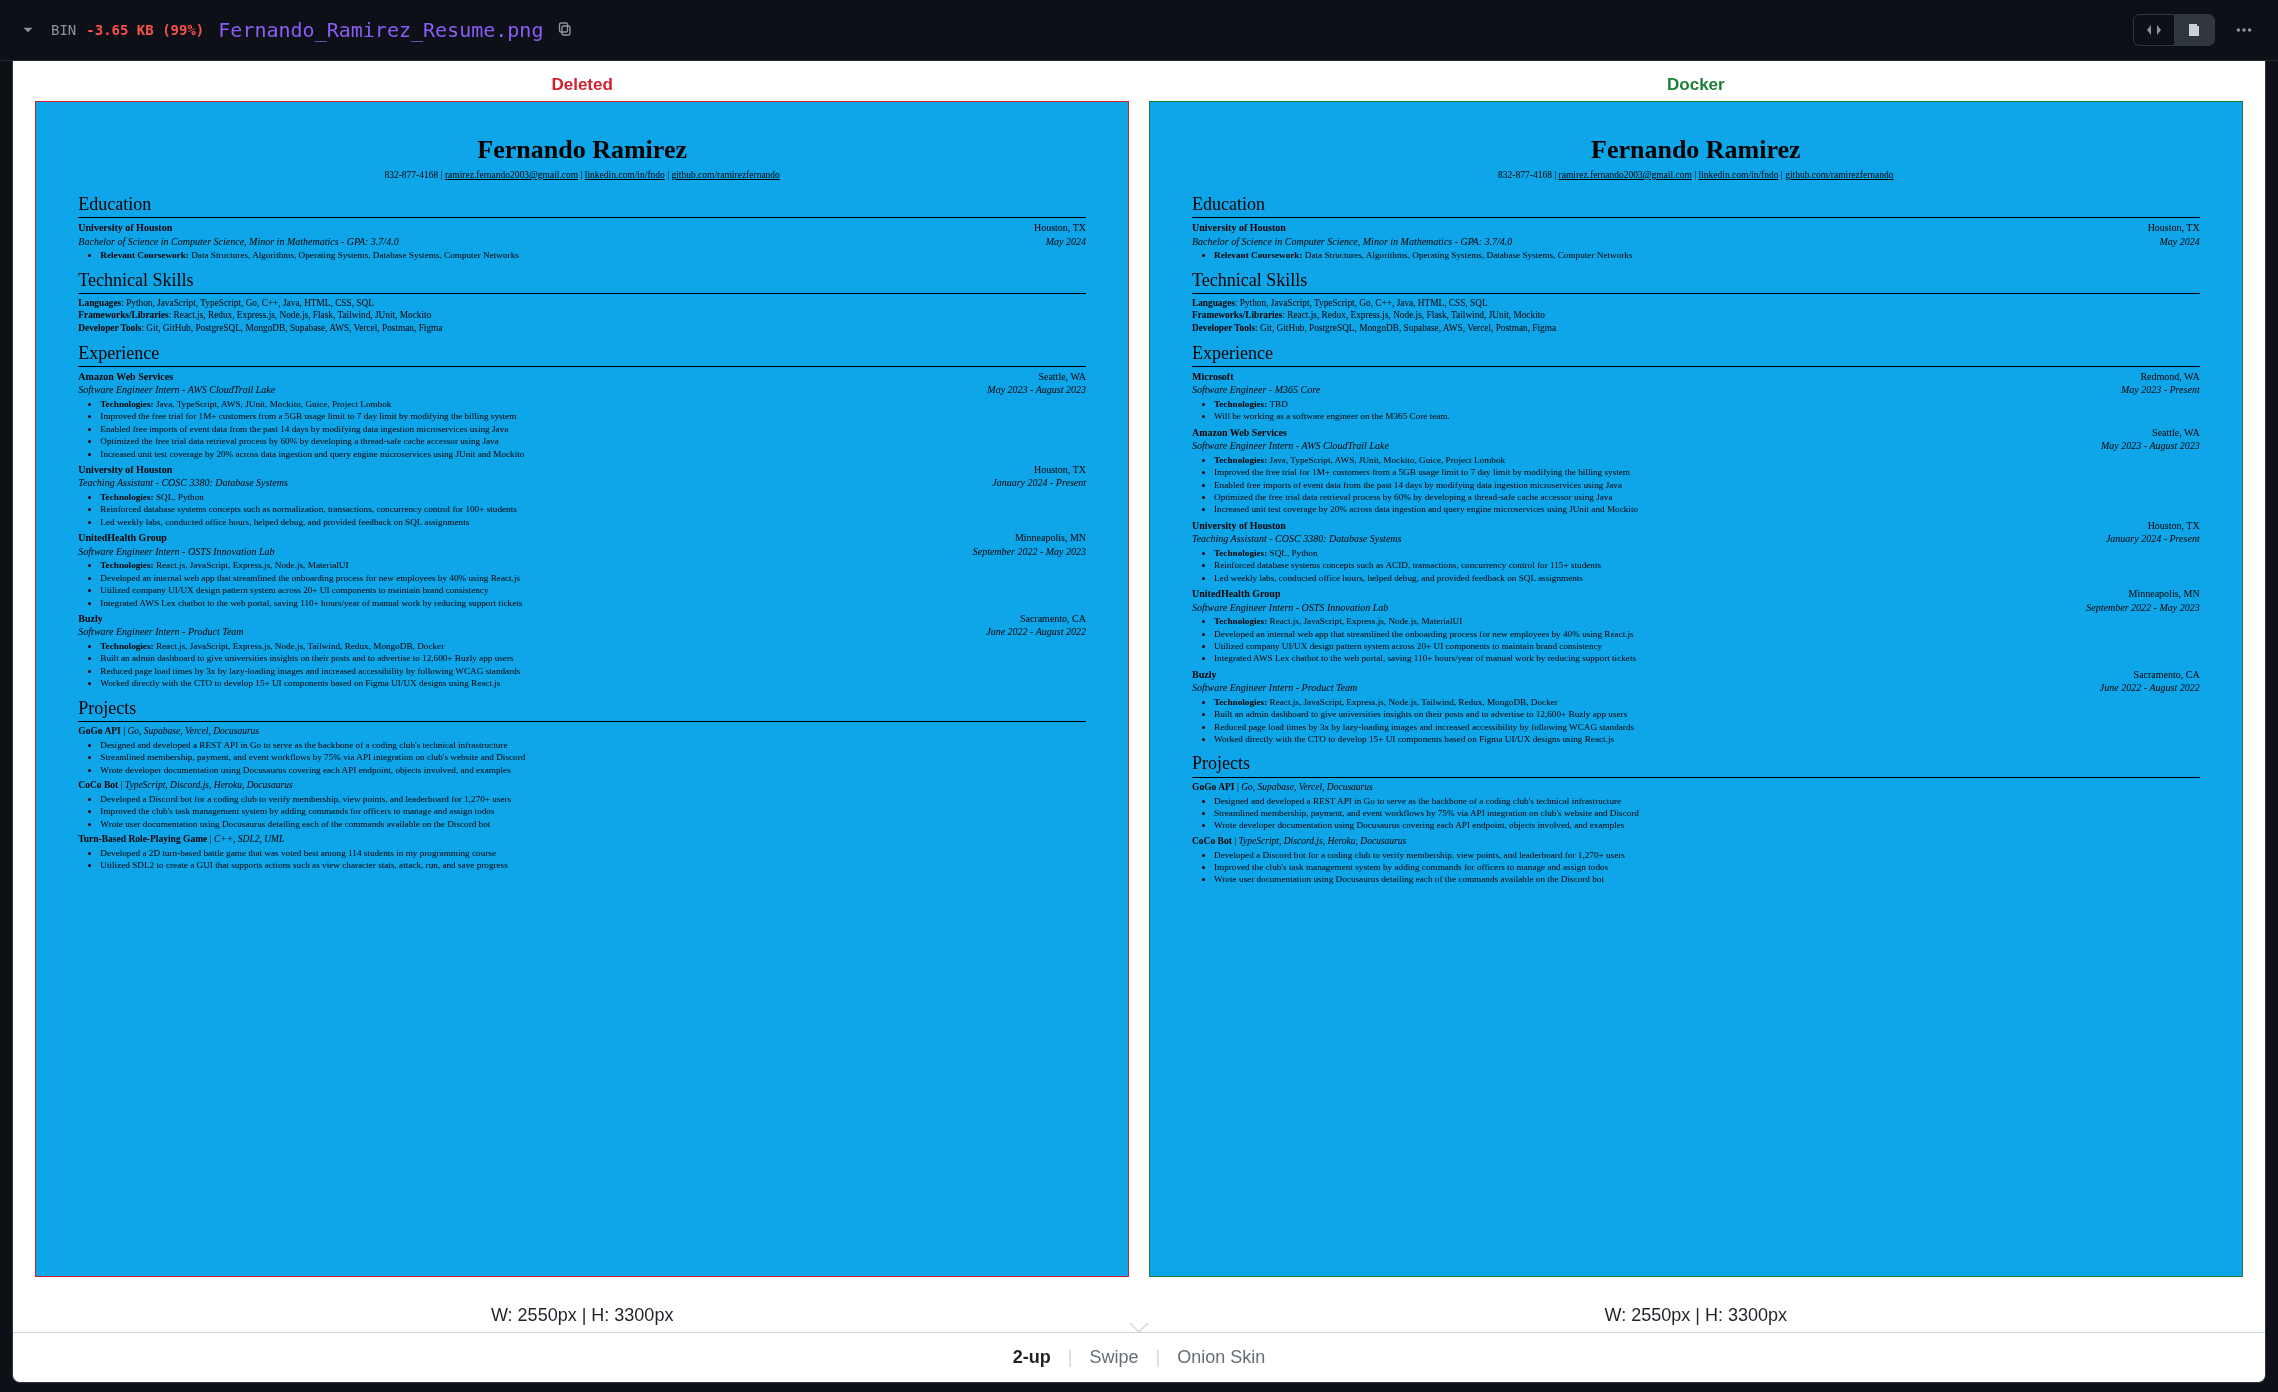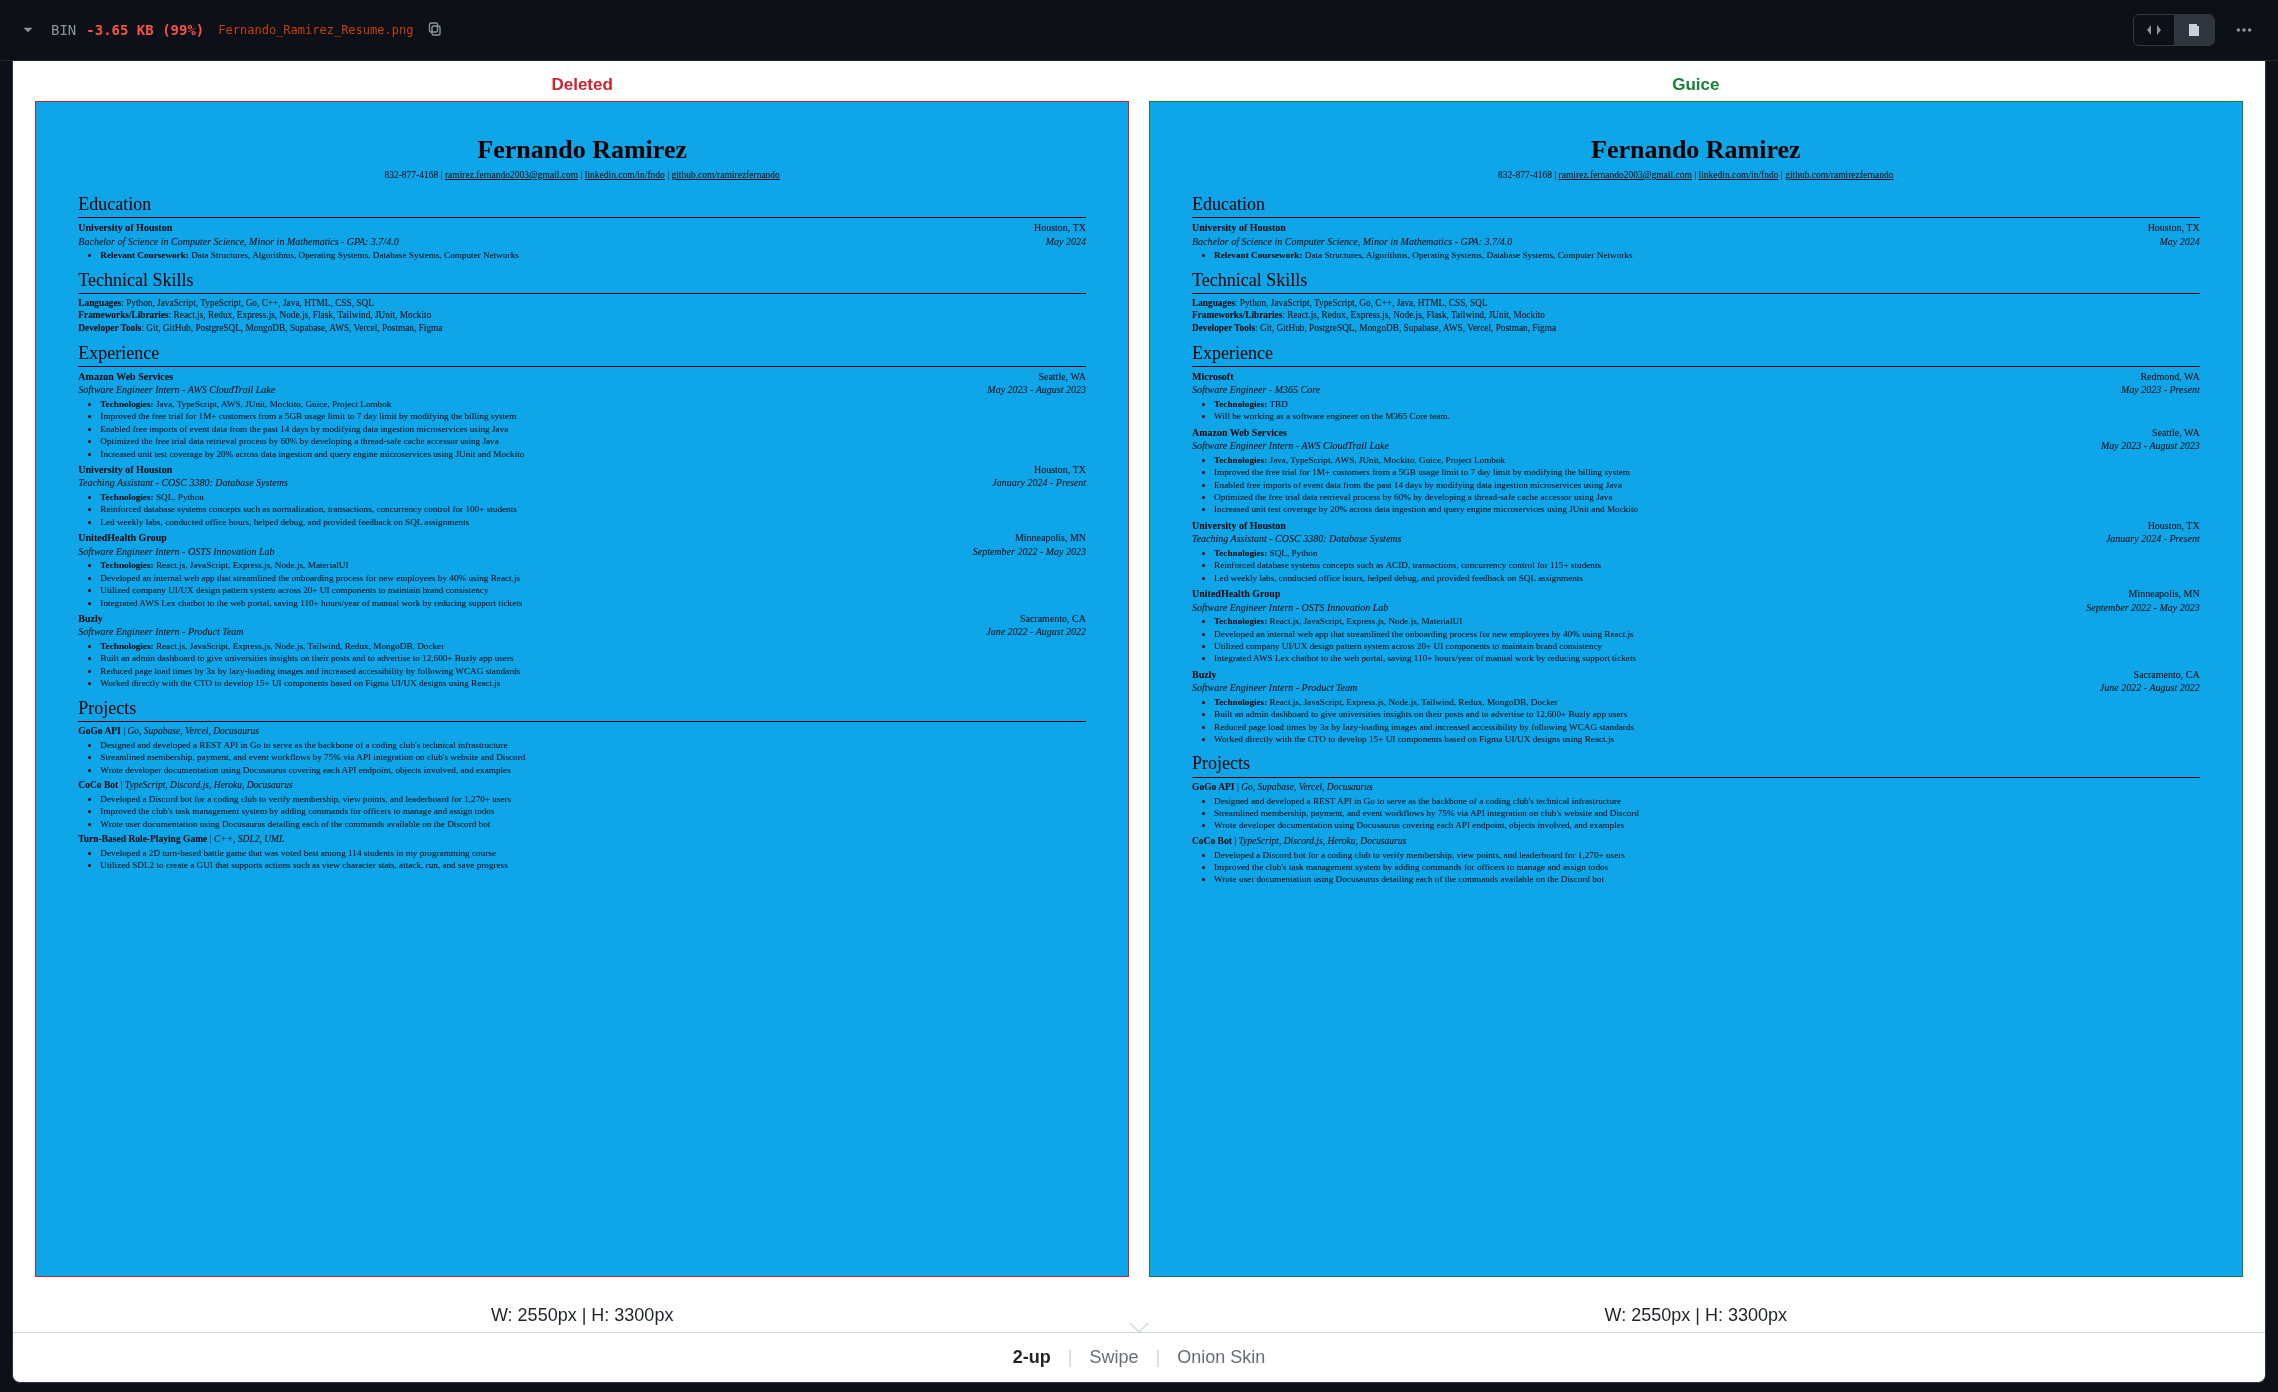--- a/index.html
+++ b/index.html
@@ -31,22 +31,22 @@
     margin-right: 10px;
   }
   .delta {
     font-family: ui-monospace, SFMono-Regular, Menlo, monospace;
     color: #f85149;
     font-weight: 600;
     margin-right: 14px;
   }
   .filename {
     font-family: ui-monospace, SFMono-Regular, Menlo, monospace;
-    color: #c2410c;
-    font-size: 12px;
+    color: #8b5cf6;
+    font-size: 20px;
   }
   .copy-icon {
     margin-left: 14px;
     color: #8b949e;
     cursor: pointer;
   }
   .hdr-right {
     margin-left: auto;
     display: flex;
     align-items: center;
@@ -341,21 +341,21 @@
             <ul class="rb">
               <li>Developed a 2D turn-based battle game that was voted best among 114 students in my programming course</li>
               <li>Utilized SDL2 to create a GUI that supports actions such as view character stats, attack, run, and save progress</li>
             </ul>
           </div>
       </div>
       <div class="dims">W: 2550px | H: 3300px</div>
     </div>
 
     <div class="side added">
-      <div class="side-label add">Guice</div>
+      <div class="side-label add">Docker</div>
       <div class="resume-frame">
         <div class="resume">
             <div class="r-name">Fernando Ramirez</div>
             <div class="r-contact">832-877-4168 <span class="r-sep">|</span> <a>ramirez.fernando2003@gmail.com</a> <span class="r-sep">|</span> <a>linkedin.com/in/fndo</a> <span class="r-sep">|</span> <a>github.com/ramirezfernando</a></div>
             <div class="r-section-h">Education</div>
             <div class="rline">
               <span class="l">University of Houston</span>
               <span class="r">Houston, TX</span>
             </div>
             <div class="subline">

